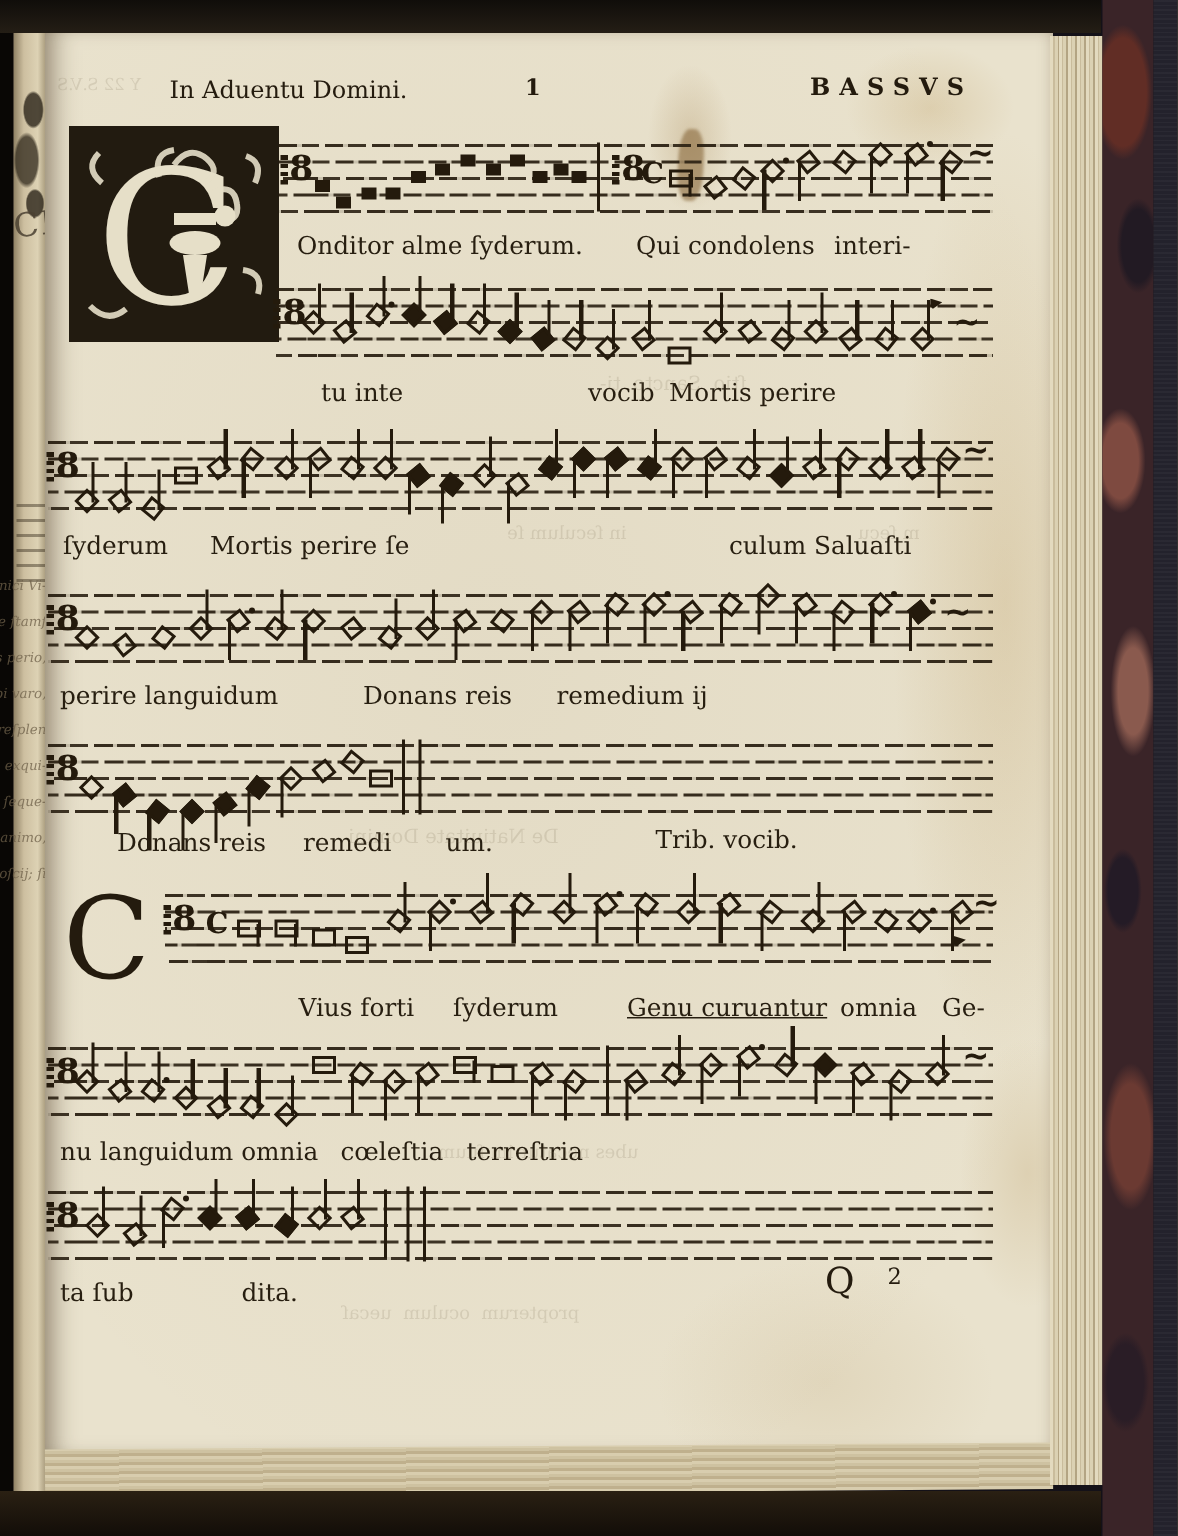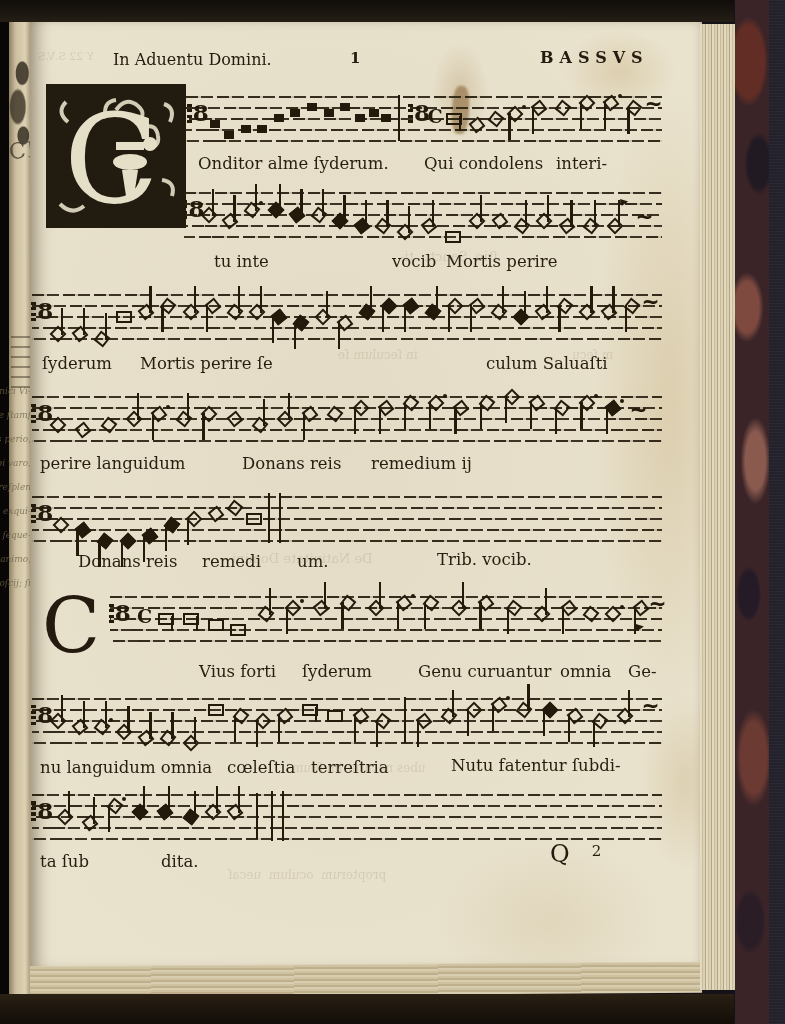--- a/index.html
+++ b/index.html
@@ -549,27 +549,26 @@
     <span class="lyric" style="left: 486px; top: 354px;">culum Saluaſti</span>
     <span class="lyric" style="left: 40px; top: 454px;">perire languidum</span>
     <span class="lyric" style="left: 242px; top: 454px;">Donans reis</span>
     <span class="lyric" style="left: 371px; top: 454px;">remedium ij</span>
     <span class="lyric" style="left: 78px; top: 552px;">Donans reis</span>
     <span class="lyric" style="left: 202px; top: 552px;">remedi</span>
     <span class="lyric" style="left: 297px; top: 552px;">um.</span>
     <span class="lyric" style="left: 437px; top: 550px;">Trib. vocib.</span>
     <span class="lyric" style="left: 199px; top: 662px;">Vius forti</span>
     <span class="lyric" style="left: 302px; top: 662px;">ſyderum</span>
-    <span class="lyric" style="left: 418px; top: 662px;">Genu curuantur</span>
+    <span class="lyric" style="left: 418px; top: 662px; text-decoration: underline;">Genu curuantur</span>
     <span class="lyric" style="left: 560px; top: 662px;">omnia</span>
     <span class="lyric" style="left: 628px; top: 662px;">Ge-</span>
     <span class="lyric" style="left: 40px; top: 758px;">nu languidum omnia</span>
     <span class="lyric" style="left: 227px; top: 758px;">cœleſtia</span>
     <span class="lyric" style="left: 311px; top: 758px;">terreſtria</span>
-    <span class="lyric" style="left: 451px; top: 756px;">Nutu fatentur ſubdi-</span>
     <span class="lyric" style="left: 40px; top: 852px;">ta ſub</span>
     <span class="lyric" style="left: 161px; top: 852px;">dita.</span>
     <span class="ghost" style="left: 38px; top: 50px; font-size: 11px;">Y 22 S.V.S</span>
     <span class="ghost" style="left: 400px; top: 249px; font-size: 13px;">ſtio  Sancto  ti-</span>
     <span class="ghost" style="left: 338px; top: 348px; font-size: 12px;">in ſeculum ſe</span>
     <span class="ghost" style="left: 572px; top: 348px; font-size: 12px;">m ſecu</span>
     <span class="ghost" style="left: 232px; top: 551px; font-size: 13px;">De Natiuitate Domini</span>
     <span class="ghost" style="left: 292px; top: 761px; font-size: 12px;">ubes necatur im ſuum</span>
     <span class="ghost" style="left: 228px; top: 868px; font-size: 12px;">propterum  oculum  uecaſ</span>
   </div>

